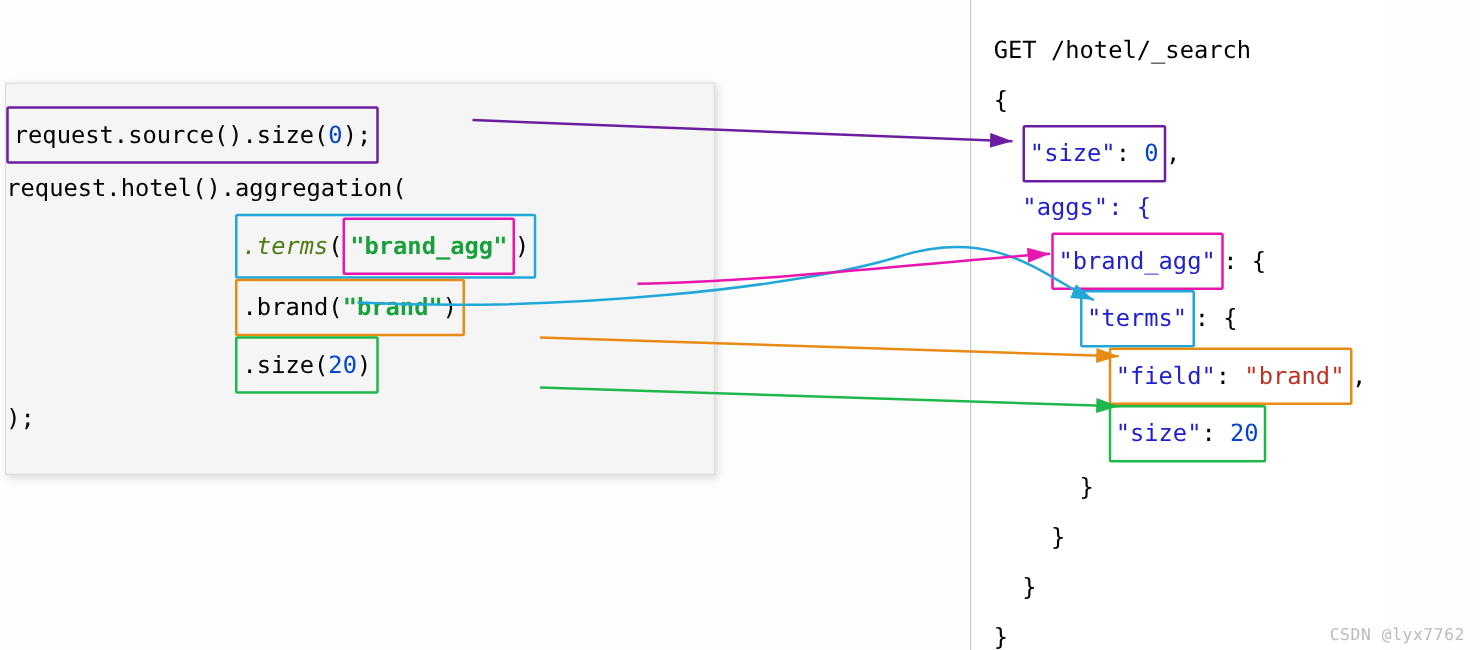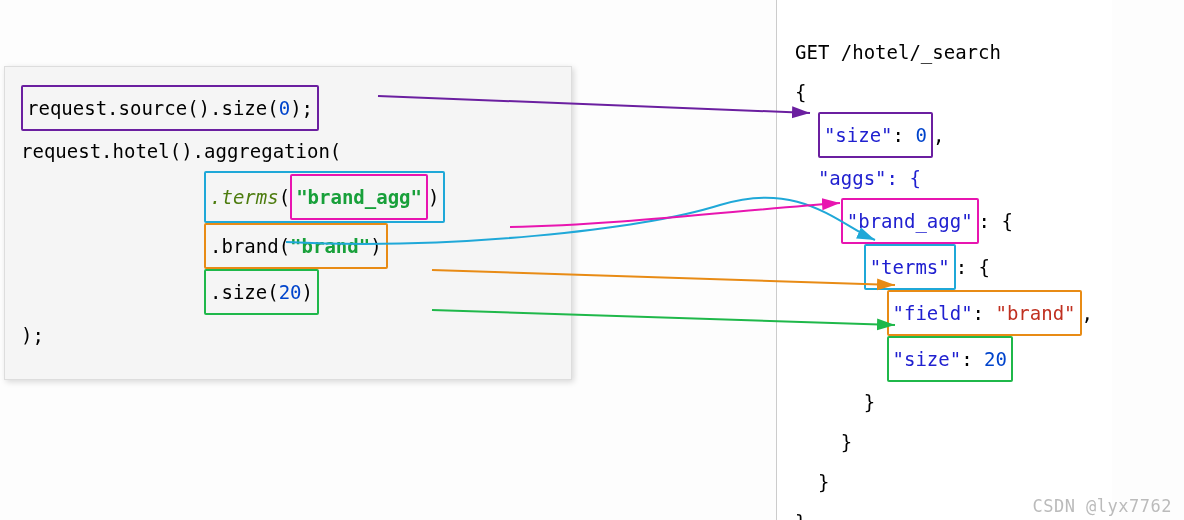--- a/index.html
+++ b/index.html
@@ -2,41 +2,41 @@
 <html><head>
 <meta charset="utf-8">
 <style>
   * { box-sizing: border-box; }
   html, body { margin: 0; padding: 0; font-family: "Consolas", "Monaco", monospace; font-size: 19px; background: #fdfdfd; }
   .wrap { position: relative; width: 1184px; height: 520px; overflow: hidden; }
   .left-box {
     position: absolute; left: 4px; top: 66px; width: 568px; height: 314px;
     background: #f5f5f5; border: 1px solid #ddd;
     box-shadow: 2px 2px 6px rgba(0,0,0,0.15);
-    padding: 18px 16px;
+    padding: 18px 0;
   }
   .right-box {
     position: absolute; left: 776px; top: 0; width: 336px; height: 520px;
-    background: #fff; border-left: 1px solid #ccc; padding: 32px 18px;
+    background: #fff; border-left: 1px solid #ccc; padding: 20px 18px;
     line-height: 40px;
   }
   .codeline { white-space: pre; line-height: 40px; }
   .kw { color: #2020d0; }
   .num { color: #0044cc; }
   .str { color: #18a03a; font-weight: bold; }
   .strr { color: #c03020; }
   .it { font-style: italic; color: #4d7c0f; }
   .bx { border: 2px solid; padding: 1px 4px; border-radius: 2px; display: inline-block; }
   .purple { border-color: #6b1fa0; }
   .cyan { border-color: #1fa8d8; }
   .magenta { border-color: #e815b0; }
   .orange { border-color: #e88b15; }
   .green { border-color: #1fb84a; }
   svg.arrows { position: absolute; left: 0; top: 0; width: 1184px; height: 520px; pointer-events: none; }
-  .watermark { position: absolute; right: 12px; bottom: 4px; font-size: 17px; color: #bbb; letter-spacing: 0.5px; }
+  .watermark { position: absolute; right: 12px; bottom: 4px; font-size: 13px; color: #bbb; letter-spacing: 0.5px; }
 </style>
 </head>
 <body>
 
 <div class="wrap">
 
   <div class="left-box">
     <div class="codeline"><span class="bx purple"><span>request.source().size(</span><span class="num">0</span><span>);</span></span></div>
     <div class="codeline">request.hotel().aggregation(</div>
     <div class="codeline">                <span class="bx cyan"><span class="it">.terms</span>(<span class="bx magenta"><span class="str">"brand_agg"</span></span>)</span></div>

